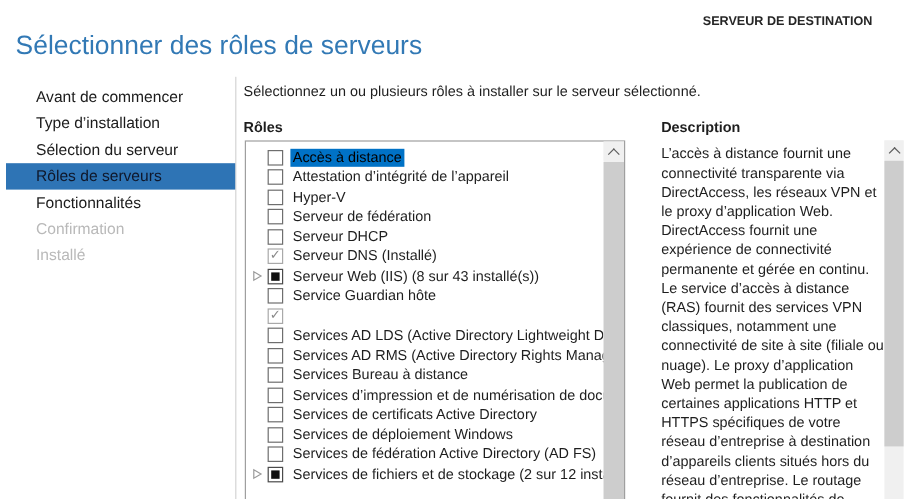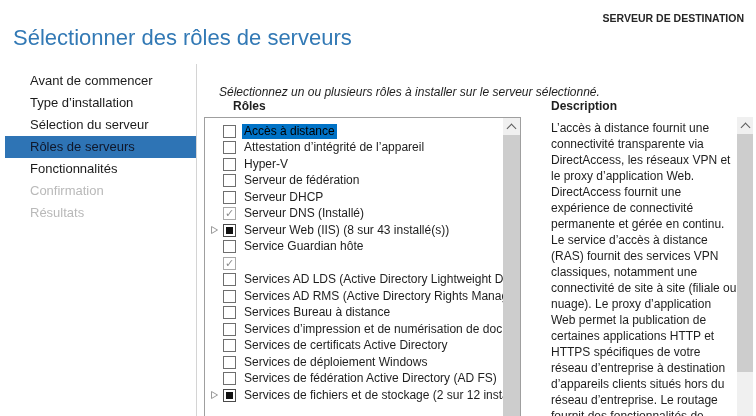--- a/index.html
+++ b/index.html
@@ -9,37 +9,37 @@
     font-family:"Liberation Sans","DejaVu Sans",sans-serif;
     color:#1e1e1e;
     -webkit-font-smoothing:antialiased;
   }
   
   .page-title{
     position:absolute;left:13px;top:10px;
     font-size:22px;font-weight:300;color:#3279b5;letter-spacing:0;
   }
   .dest{
-    position:absolute;right:12px;top:11px;text-align:left;
+    position:absolute;right:29px;top:11px;text-align:left;
     font-size:10.5px;line-height:15px;color:#262626;
   }
   .dest .lbl{font-weight:bold;}
   
   .vdiv{position:absolute;left:196px;top:64px;bottom:0;width:1px;background:#d4d4d4;}
   .sidebar{position:absolute;left:0;top:70px;width:196px;}
   .nav-item{
     height:22px;line-height:22px;padding-left:25px;margin-left:5px;
     font-size:13px;color:#1b1b1b;white-space:nowrap;cursor:default;
   }
   .nav-item.selected{background:#2e74b5;color:#0f172a;}
   .nav-item.disabled{color:#b9b9b9;}
   
-  .instruction{position:absolute;left:203px;top:69px;font-size:12px;margin:16px;font-style:italic;}
+  .instruction{position:absolute;left:203px;top:69px;font-size:12px;margin:0;}
   .col-h{position:absolute;top:99px;font-size:12px;font-weight:bold;}
-  .col-h.roles{left:203px;margin-left:30px;}
+  .col-h.roles{left:203px;}
   .col-h.desc{left:551px;}
   
   .listbox{
     position:absolute;left:204px;top:117px;width:317px;height:330px;
     border:1px solid #9f9f9f;background:#fff;box-sizing:border-box;
   }
   .rows{position:absolute;left:0;top:0;right:17px;bottom:0;padding-top:5px;overflow:hidden;}
   .role-row{
     height:16.5px;display:flex;align-items:center;
     padding-left:5px;white-space:nowrap;overflow:hidden;
@@ -85,21 +85,21 @@
 
 <div class="vdiv"></div>
 
 <nav class="sidebar" id="sidebar">
     <div class="nav-item normal">Avant de commencer</div>
     <div class="nav-item normal">Type d’installation</div>
     <div class="nav-item normal">Sélection du serveur</div>
     <div class="nav-item selected">Rôles de serveurs</div>
     <div class="nav-item normal">Fonctionnalités</div>
     <div class="nav-item disabled">Confirmation</div>
-    <div class="nav-item disabled">Résultats</div>
+    <div class="nav-item disabled">Installé</div>
   </nav>
 
 <p class="instruction">Sélectionnez un ou plusieurs rôles à installer sur le serveur sélectionné.</p>
 
 <div class="col-h roles">Rôles</div>
 <div class="col-h desc">Description</div>
 
 <div class="listbox">
   <div class="rows" id="rolesList">
       <div class="role-row">

